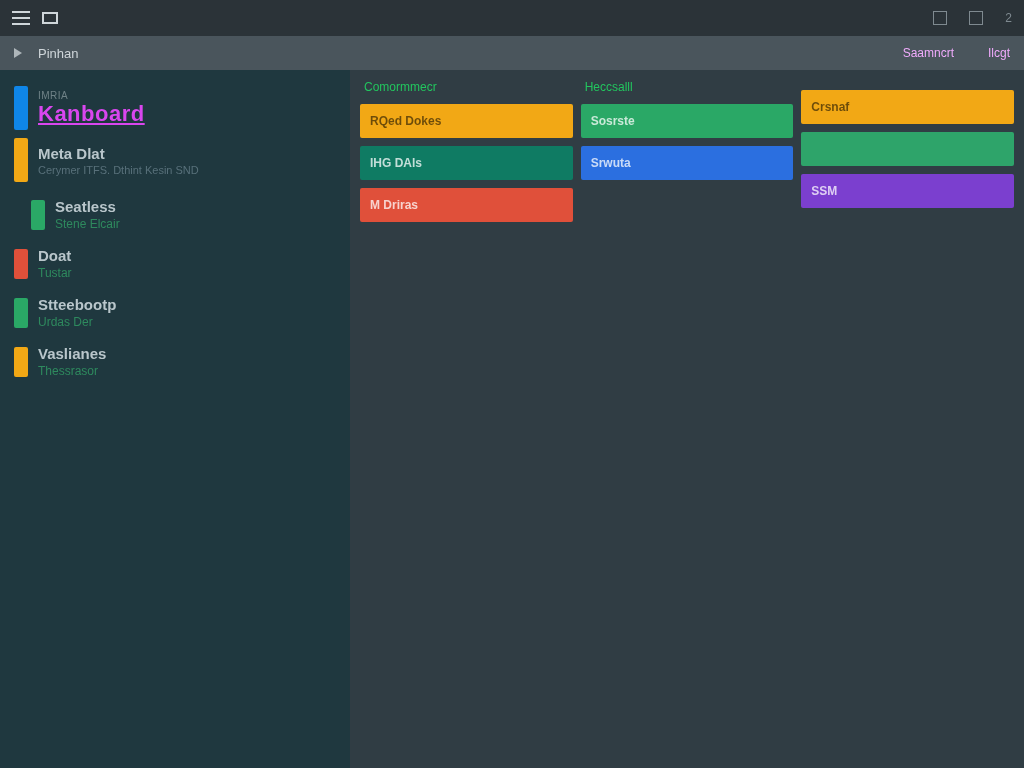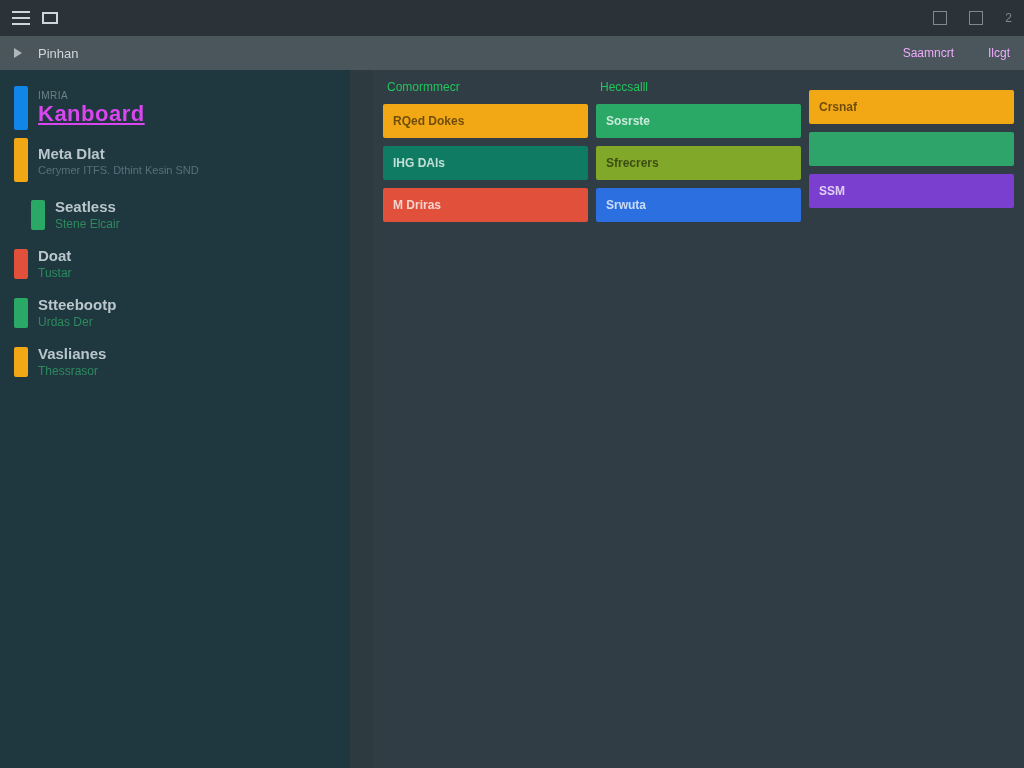--- a/index.html
+++ b/index.html
@@ -50,21 +50,20 @@
     border-left: 8px solid #aeb6ba;
   }
   .breadcrumb .spacer { flex: 1; }
   .breadcrumb .link { color: #f0abfc; font-size: 12px; cursor: pointer; }
   .breadcrumb .link + .link { margin-left: 18px; }
 
   .main {
     display: flex;
     height: calc(100% - 70px);
     background: #2d3a40;
-    gap: 23px;
   }
 
   .sidebar {
     width: 350px;
     background: #1f383f;
     padding: 14px 0 0 0;
     display: flex;
     flex-direction: column;
     gap: 4px;
   }
@@ -212,21 +211,20 @@
   <div class="board">
     <div class="col">
       <div class="col-header">Comormmecr</div>
       <div class="card" style="background:#f2a815">RQed Dokes</div>
       <div class="card light" style="background:#0f7b63">IHG DAls</div>
       <div class="card light" style="background:#e0503a">M Driras</div>
     </div>
     <div class="col">
       <div class="col-header">Heccsalll</div>
       <div class="card light" style="background:#2aa866">Sosrste</div>
-      <div class="card" style="background:#82a82a">Sfrecrers</div>
       <div class="card light" style="background:#2b6fe0">Srwuta</div>
     </div>
     <div class="col">
       <div class="col-header"></div>
       <div class="card" style="background:#f2a815">Crsnaf</div>
       <div class="card light" style="background:#2ea46a"></div>
       <div class="card light" style="background:#7b3fcf">SSM</div>
     </div>
   </div>
 

